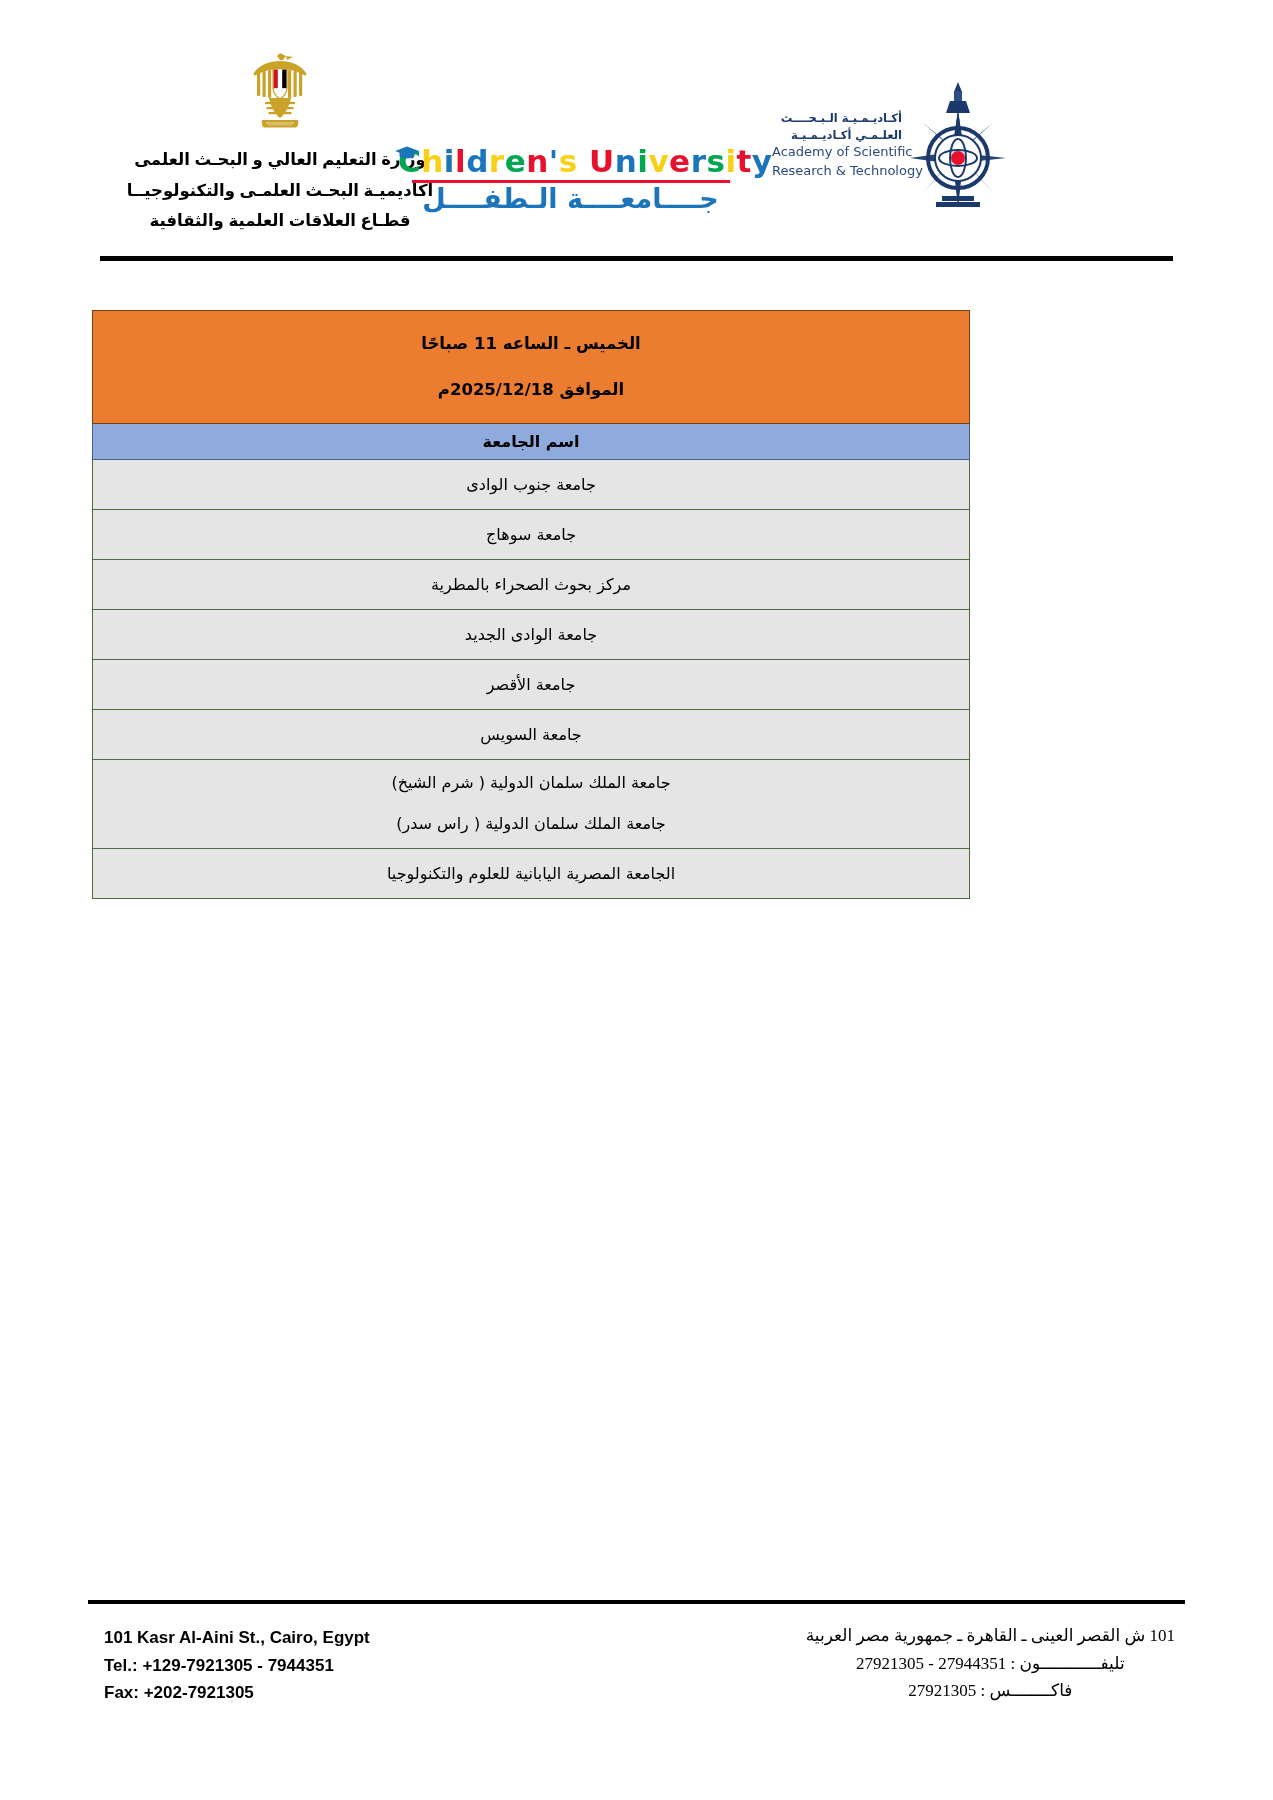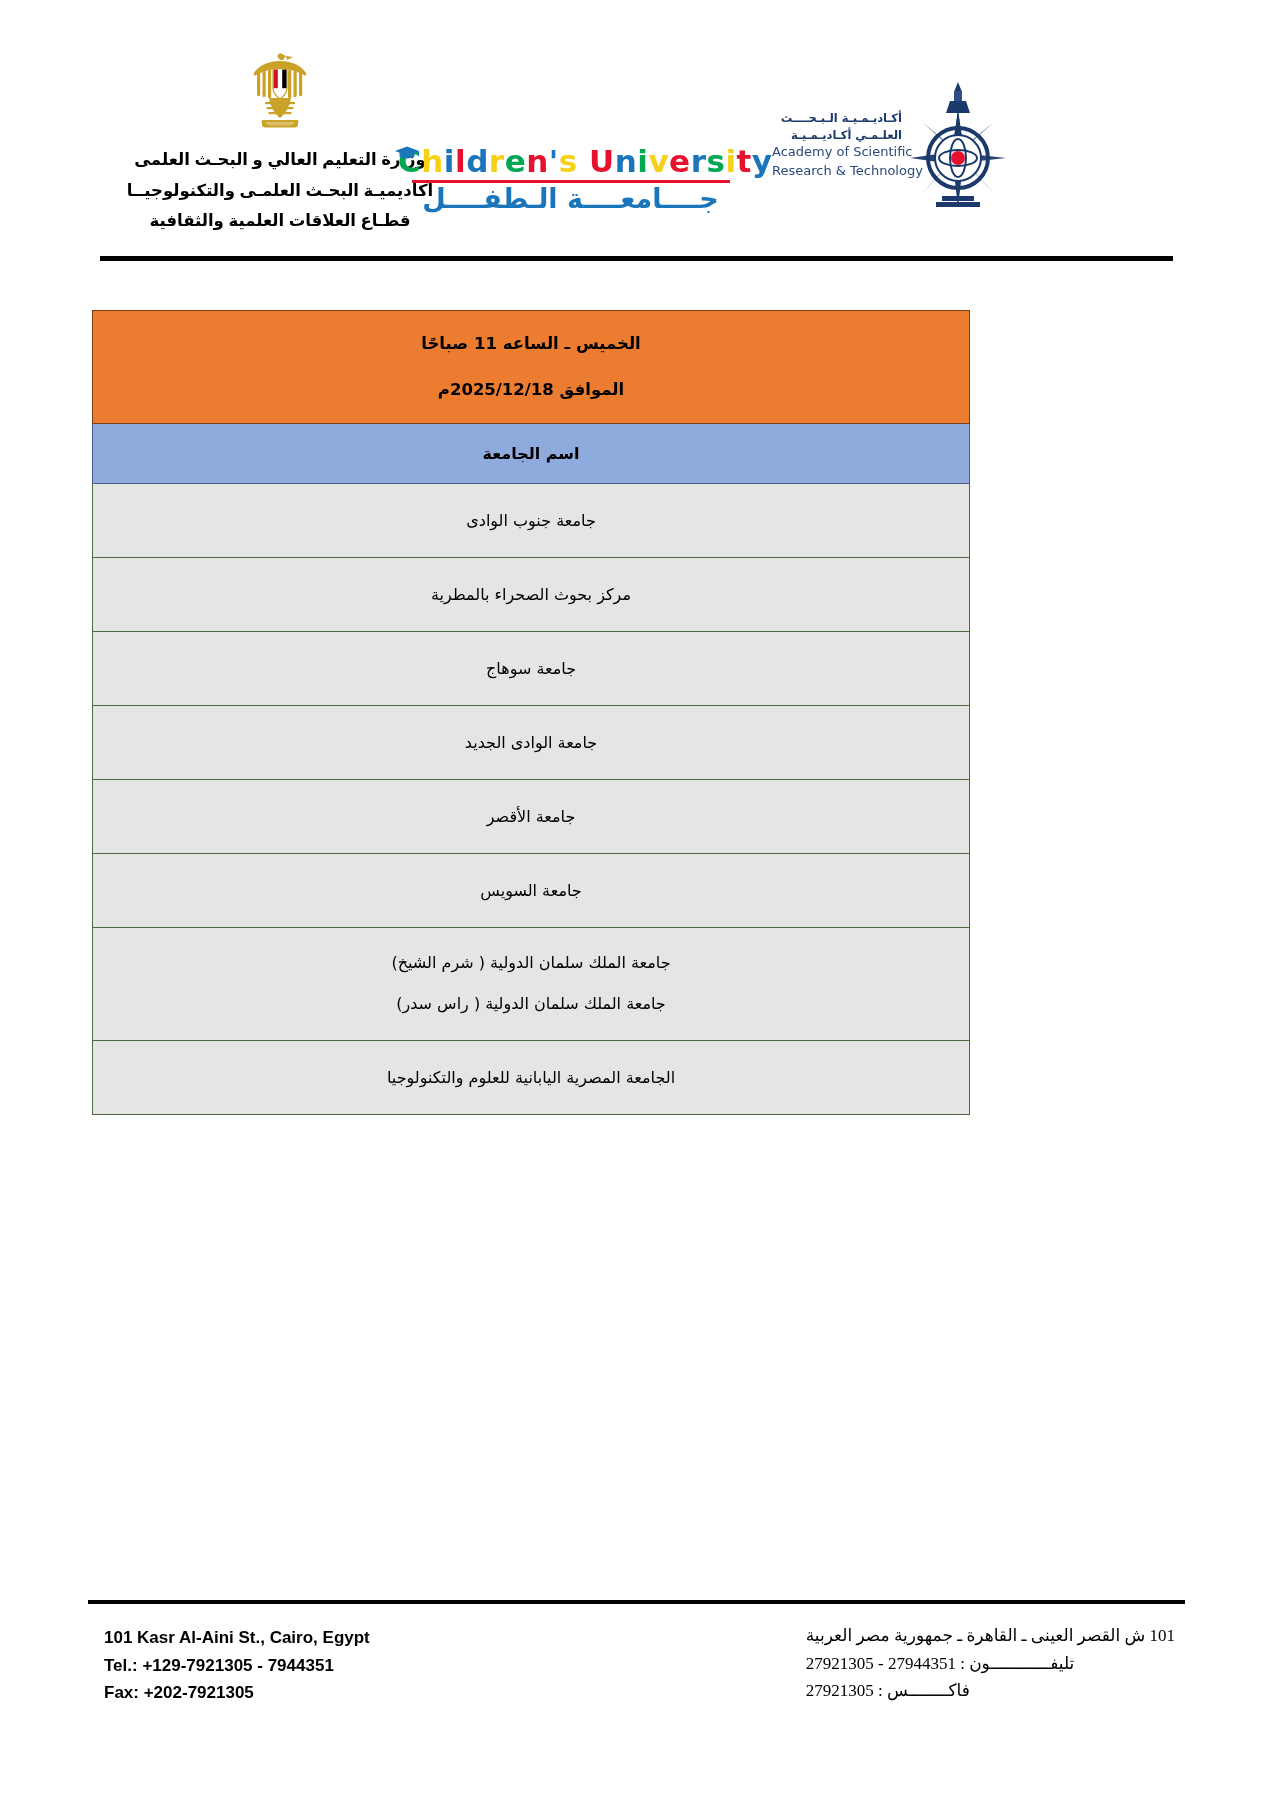--- a/index.html
+++ b/index.html
@@ -172,21 +172,21 @@
   }
   table.sched {
     border-collapse: collapse;
     width: 100%;
     table-layout: fixed;
   }
   table.sched td {
     border: 1px solid #4b6a3f;
     text-align: center;
     vertical-align: middle;
-    padding: 12px;
+    padding: 0;
   }
   .hdr-date {
     background: #ec7c30;
     border: 1px solid #7a4015 !important;
     height: 100px;
     padding: 6px 8px !important;
   }
   .hdr-date .l1 {
     font-family: "DejaVu Sans", "Liberation Sans", sans-serif;
     font-weight: bold;
@@ -259,21 +259,21 @@
     font-size: 17px;
     line-height: 1.62;
     color: #000;
     white-space: nowrap;
   }
   .f-ar {
     position: absolute;
     right: 10px;
     top: 2px;
     direction: rtl;
-    text-align: left;
+    text-align: center;
     font-family: "Liberation Serif", "DejaVu Serif", serif;
     font-size: 17px;
     line-height: 1.62;
     color: #000;
     white-space: nowrap;
   }
 </style>
 </head>
 <body>
 
@@ -389,26 +389,26 @@
             <span>اسم الجامعة</span>
           </td>
         </tr>
         <tr>
           <td class="row-uni">
             <span>جامعة جنوب الوادى</span>
           </td>
         </tr>
         <tr>
           <td class="row-uni">
+            <span>جامعة سوهاج</span>
+          </td>
+        </tr>
+        <tr>
+          <td class="row-uni">
             <span>مركز بحوث الصحراء بالمطرية</span>
-          </td>
-        </tr>
-        <tr>
-          <td class="row-uni">
-            <span>جامعة سوهاج</span>
           </td>
         </tr>
         <tr>
           <td class="row-uni">
             <span>جامعة الوادى الجديد</span>
           </td>
         </tr>
         <tr>
           <td class="row-uni">
             <span>جامعة الأقصر</span>

